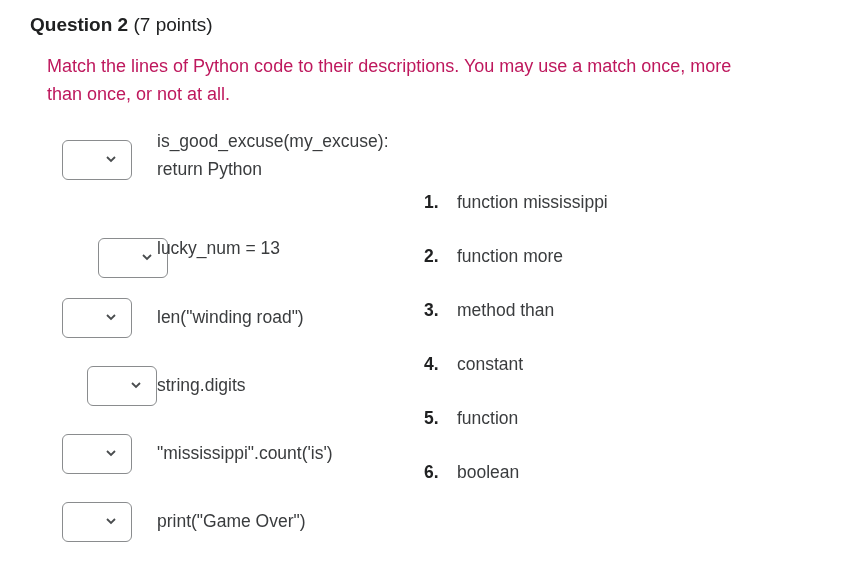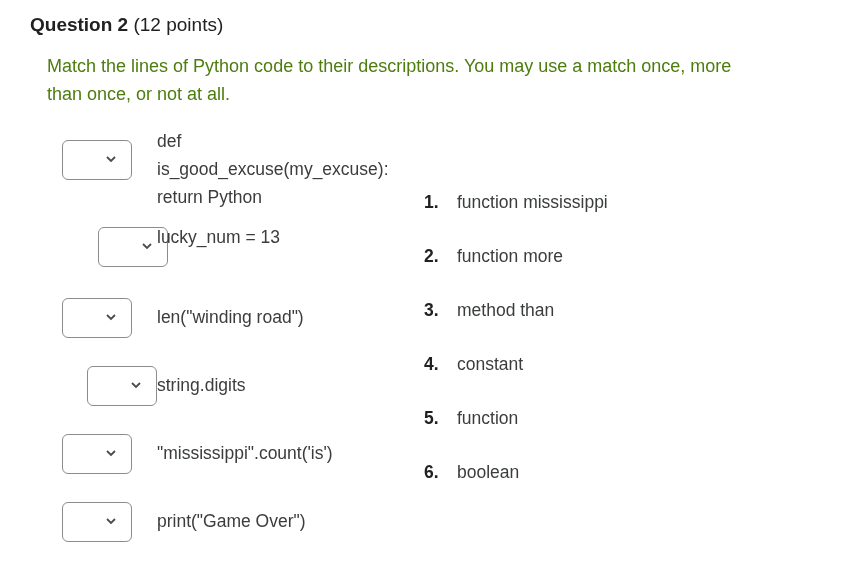--- a/index.html
+++ b/index.html
@@ -2,53 +2,52 @@
 <html><head>
 <meta charset="utf-8">
 <style>
   html, body { margin: 0; padding: 0; background: #ffffff; }
   body { width: 853px; height: 571px; position: relative; overflow: hidden;
          font-family: "Liberation Sans", "DejaVu Sans", sans-serif; color: #202122; }
   .q-title { position: absolute; left: 30px; top: 14px; font-size: 19px; color: #202122; }
   .q-title b { font-weight: 700; }
   .q-title .pts { font-weight: 400; }
   .prompt { position: absolute; left: 47px; top: 52px; width: 720px; font-size: 18px;
-            line-height: 28px; color: #4d7c0f; }
+            line-height: 28px; color: #be185d; }
   .row { position: absolute; left: 62px; display: flex; align-items: flex-start; }
   .sel { width: 70px; height: 40px; border: 1px solid #8a8c8e; border-radius: 6px;
          box-sizing: border-box; background: #fff; position: relative; cursor: pointer; }
   .sel .chev { position: absolute; right: 14px; top: 12px; width: 12px; height: 12px; }
   .code { position: absolute; left: 95px; font-size: 17.5px; line-height: 28px; color: #3a3c3e; white-space: nowrap; }
   .opts { position: absolute; left: 424px; top: 192px; margin: 0; padding: 0; list-style: none; }
   .opts li { height: 54px; font-size: 17.5px; color: #3a3c3e; display: flex; }
   .opts .num { width: 33px; font-weight: 700; color: #202122; }
 </style>
 </head>
 <body>
 
 <div class="q-title">
   <b>Question 2</b>
-  <span class="pts">(12 points)</span>
+  <span class="pts">(7 points)</span>
 </div>
 <div class="prompt">Match the lines of Python code to their descriptions. You may use a match once, more than once, or not at all.</div>
 
 <div class="row" style="top:140px;">
   <div class="sel">
     <svg class="chev" viewBox="0 0 12 12">
         <path d="M2 4 L6 8 L10 4" fill="none" stroke="#494c4e" stroke-width="1.8"></path>
       </svg>
   </div>
   <div class="code" style="top:-13px;">
-    <div>def</div>
     <div>is_good_excuse(my_excuse):</div>
     <div>return Python</div>
   </div>
 </div>
 
-<div class="row" style="top:227px;padding-left:36px;">
+<div class="row" style="top:238px;padding-left:36px;">
   <div class="sel">
     <svg class="chev" viewBox="0 0 12 12">
         <path d="M2 4 L6 8 L10 4" fill="none" stroke="#494c4e" stroke-width="1.8"></path>
       </svg>
   </div>
   <div class="code" style="top:-4px;">lucky_num = 13</div>
 </div>
 
 <div class="row" style="top:298px;">
   <div class="sel">

